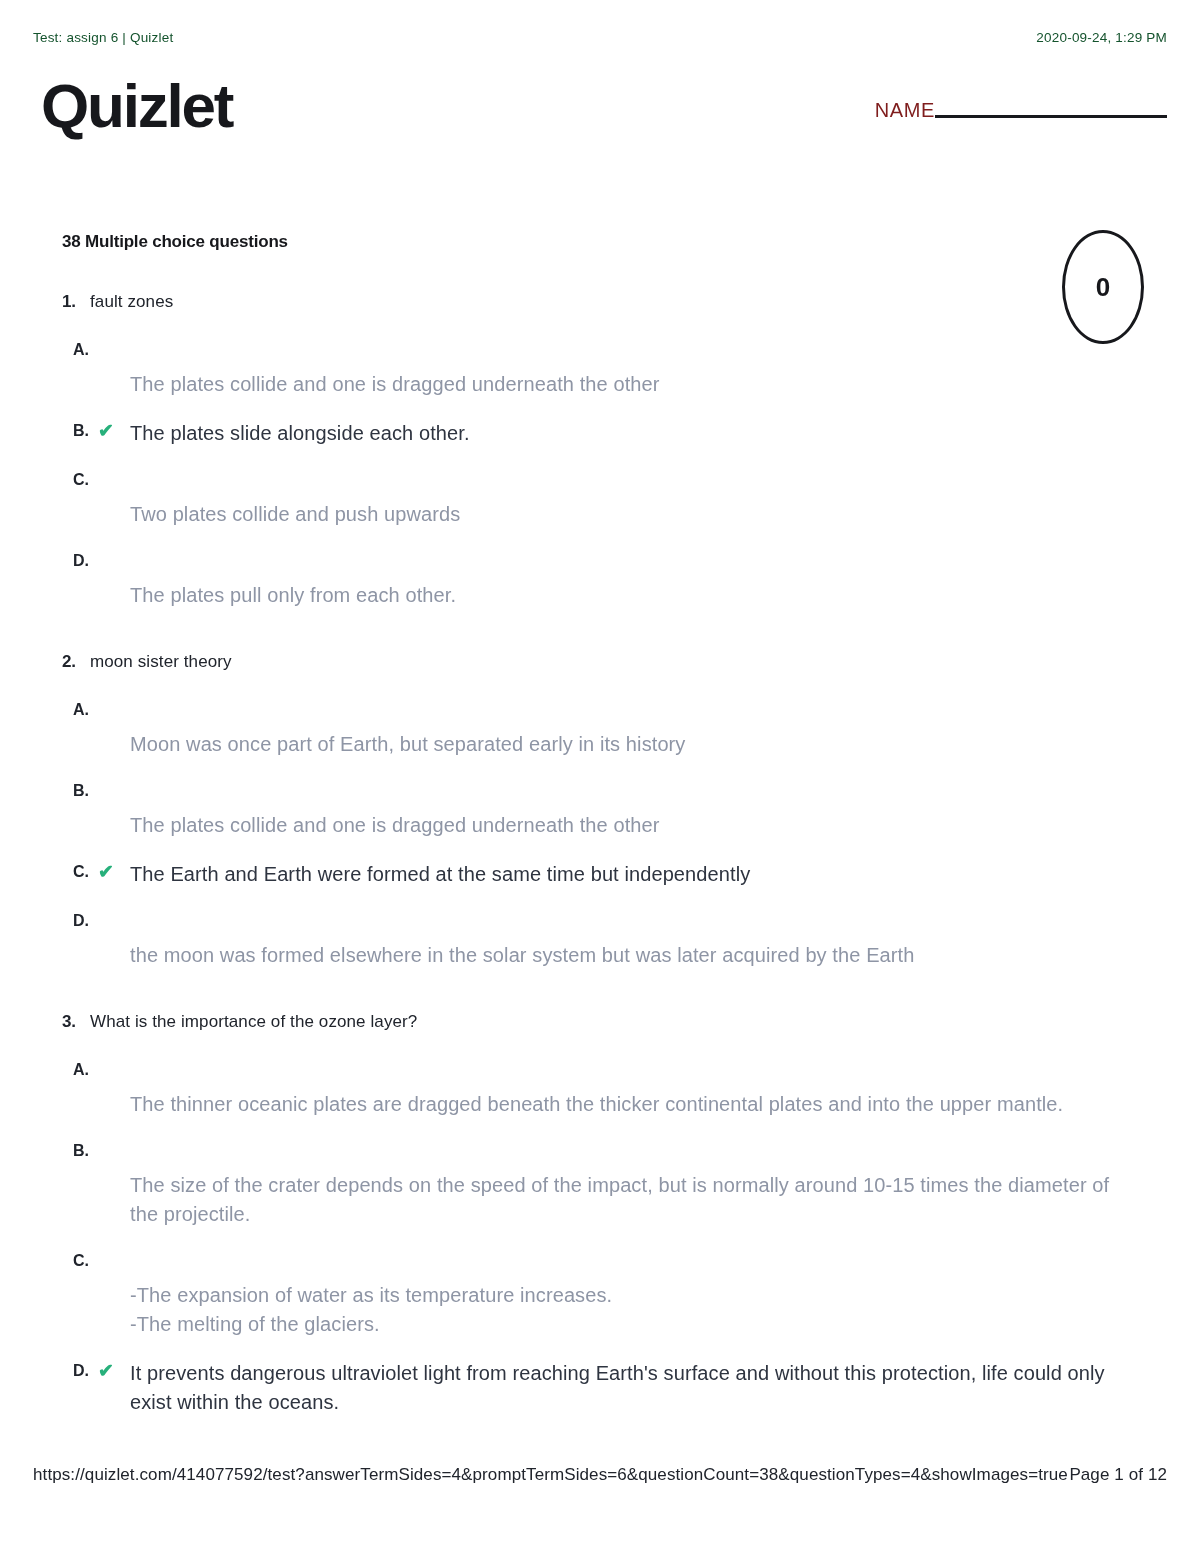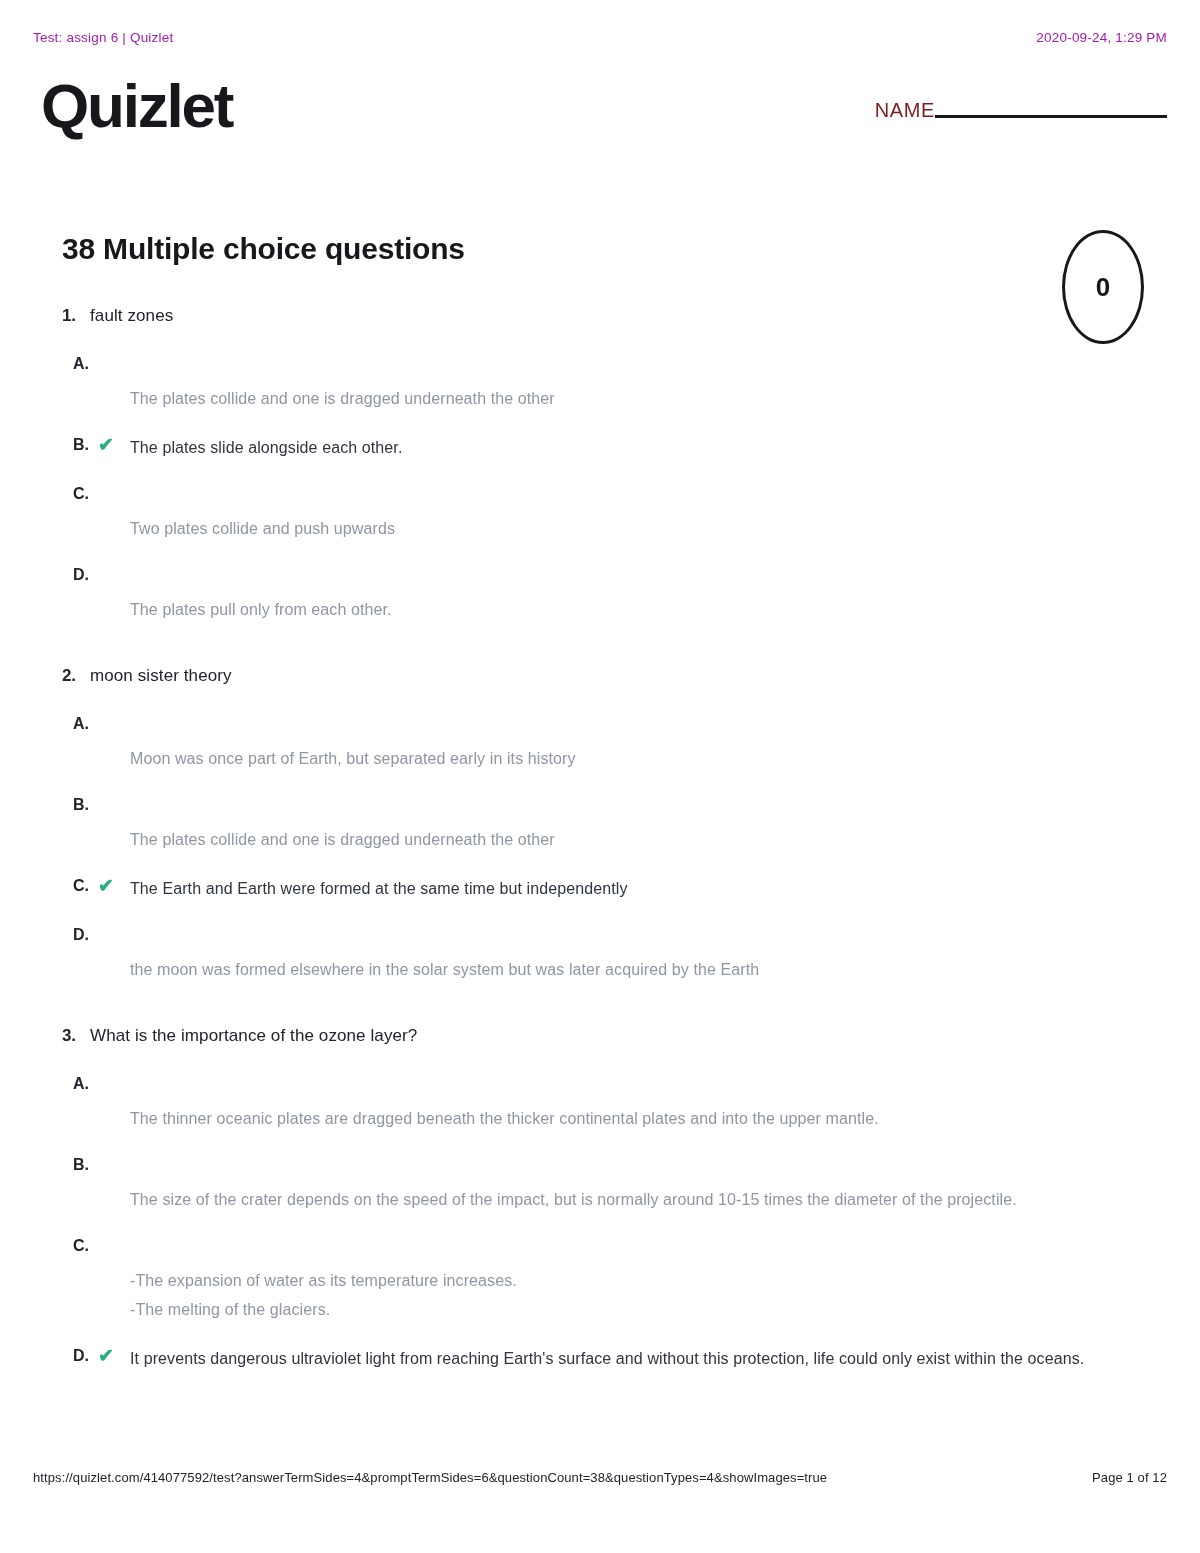--- a/index.html
+++ b/index.html
@@ -23,21 +23,21 @@
   
   .print-header {
     position: absolute;
     top: 30px;
     left: 33px;
     right: 33px;
     display: flex;
     justify-content: space-between;
     align-items: baseline;
     font-size: 13.5px;
-    color: #a21caf;
+    color: #14532d;
     letter-spacing: .2px;
   }
 
   
   .top-band {
     position: absolute;
     top: 72px;
     left: 33px;
     right: 33px;
     height: 80px;
@@ -72,21 +72,21 @@
   }
 
   
   .test-body {
     position: absolute;
     left: 62px;
     top: 232px;
     width: 1076px;
   }
   .test-title {
-    font-size: 30px;
+    font-size: 17px;
     font-weight: 700;
     letter-spacing: -.2px;
     color: #17181c;
     margin: 0 0 40px 0;
   }
 
   .score-bubble {
     position: absolute;
     right: 56px;
     top: 230px;
@@ -145,21 +145,21 @@
     flex: 0 0 32px;
     width: 32px;
     line-height: 24px;
     color: #27b07b;
     font-size: 19px;
     font-weight: 700;
   }
   .opt-check.empty { color: transparent; }
   .opt-text {
     flex: 1 1 auto;
-    font-size: 16px;
+    font-size: 20px;
     line-height: 29px;
     color: #8e95a5;
     letter-spacing: .1px;
   }
   .opt-text.correct {
     color: #2e3440;
   }
   
   .option.stacked {
     flex-wrap: wrap;
@@ -175,21 +175,21 @@
 
   
   .print-footer {
     position: absolute;
     bottom: 68px;
     left: 33px;
     right: 33px;
     display: flex;
     justify-content: space-between;
     align-items: center;
-    font-size: 13px;
+    font-size: 17px;
     color: #20242c;
     letter-spacing: .1px;
   }
 </style>
 </head>
 <body>
 
 <div class="page">
 
   <div class="print-header">

